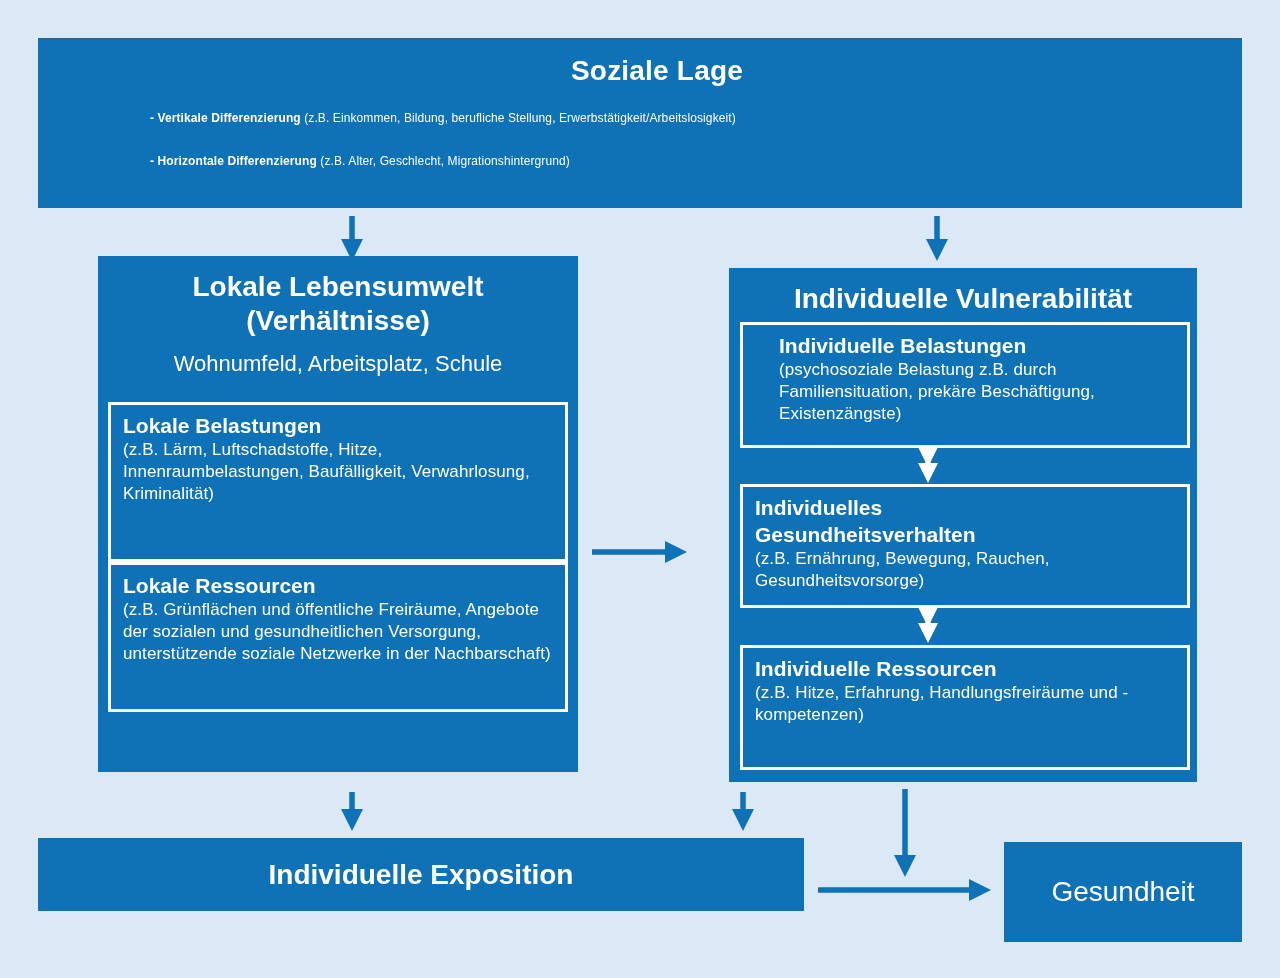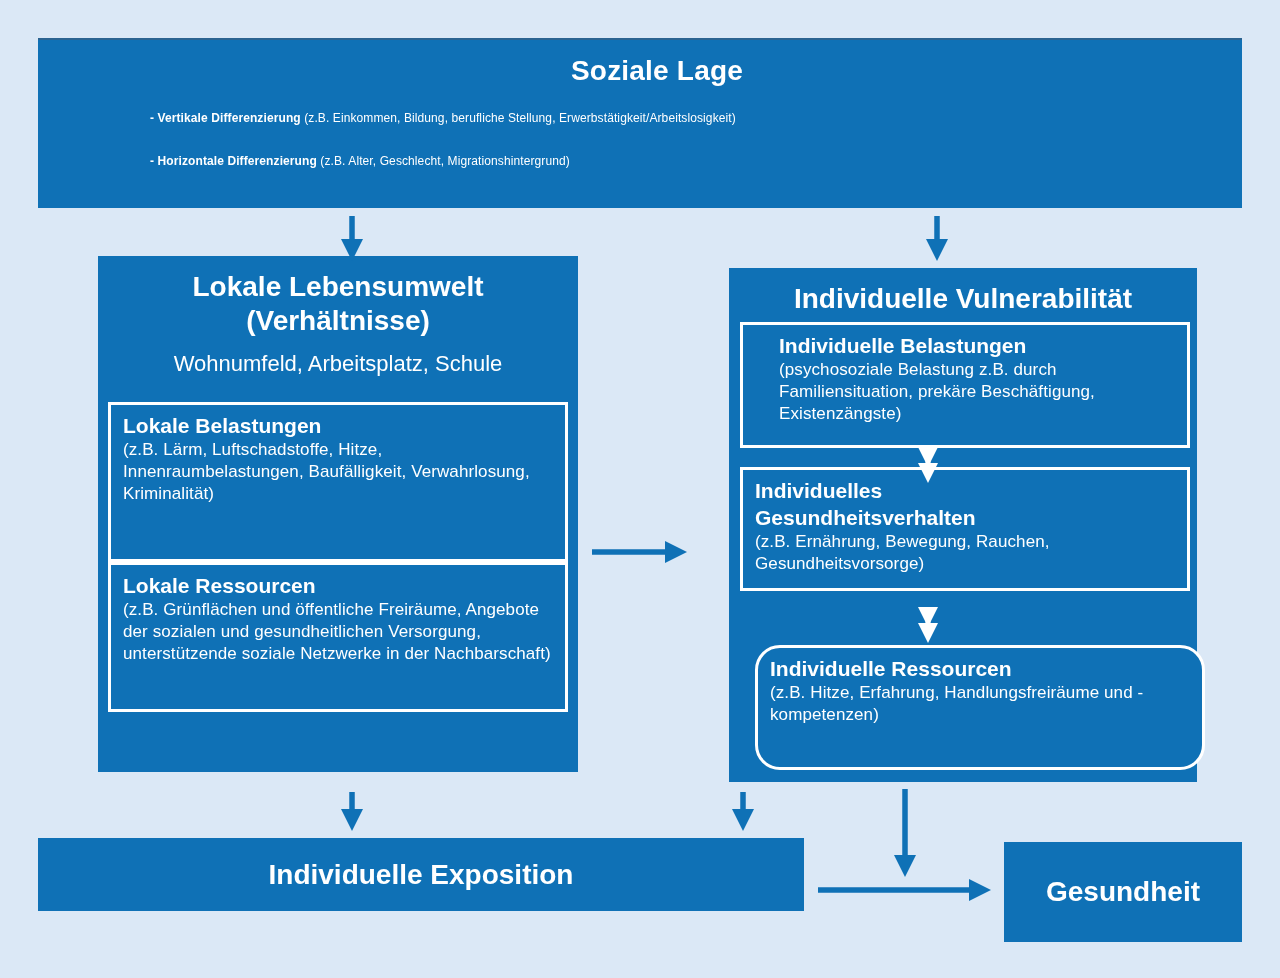--- a/index.html
+++ b/index.html
@@ -73,33 +73,33 @@
   .inner-box .bd {
     font-size: 17px;
     line-height: 22px;
     letter-spacing: 0.1px;
   }
 
   .lb-belastungen { left: 10px; top: 146px; width: 460px; height: 160px; }
   .lb-ressourcen  { left: 10px; top: 306px; width: 460px; height: 150px; }
 
   .rb-belastungen { left: 11px; top: 54px;  width: 450px; height: 126px; padding-left: 36px; }
-  .rb-verhalten   { left: 11px; top: 199px; width: 450px; height: 124px; }
-  .rb-ressourcen  { left: 26px; top: 377px; width: 450px; height: 125px; border-radius: 25px; }
+  .rb-verhalten   { left: 11px; top: 216px; width: 450px; height: 124px; }
+  .rb-ressourcen  { left: 11px; top: 377px; width: 450px; height: 125px; }
 
   
   .exposition-box {
     left: 38px; top: 838px; width: 766px; height: 73px;
     display: flex; align-items: center; justify-content: center;
     font-size: 28px; font-weight: bold;
   }
   .gesundheit-box {
     left: 1004px; top: 842px; width: 238px; height: 100px;
     display: flex; align-items: center; justify-content: center;
-    font-size: 28px; font-weight: bold;
+    font-size: 28px; font-weight: normal;
   }
 
   
   .arrow-layer {
     position: absolute;
     left: 0; top: 0;
     width: 1280px; height: 978px;
     pointer-events: none;
   }
   .ln-blue  { stroke: var(--blue);  stroke-width: 5.5; fill: none; }

